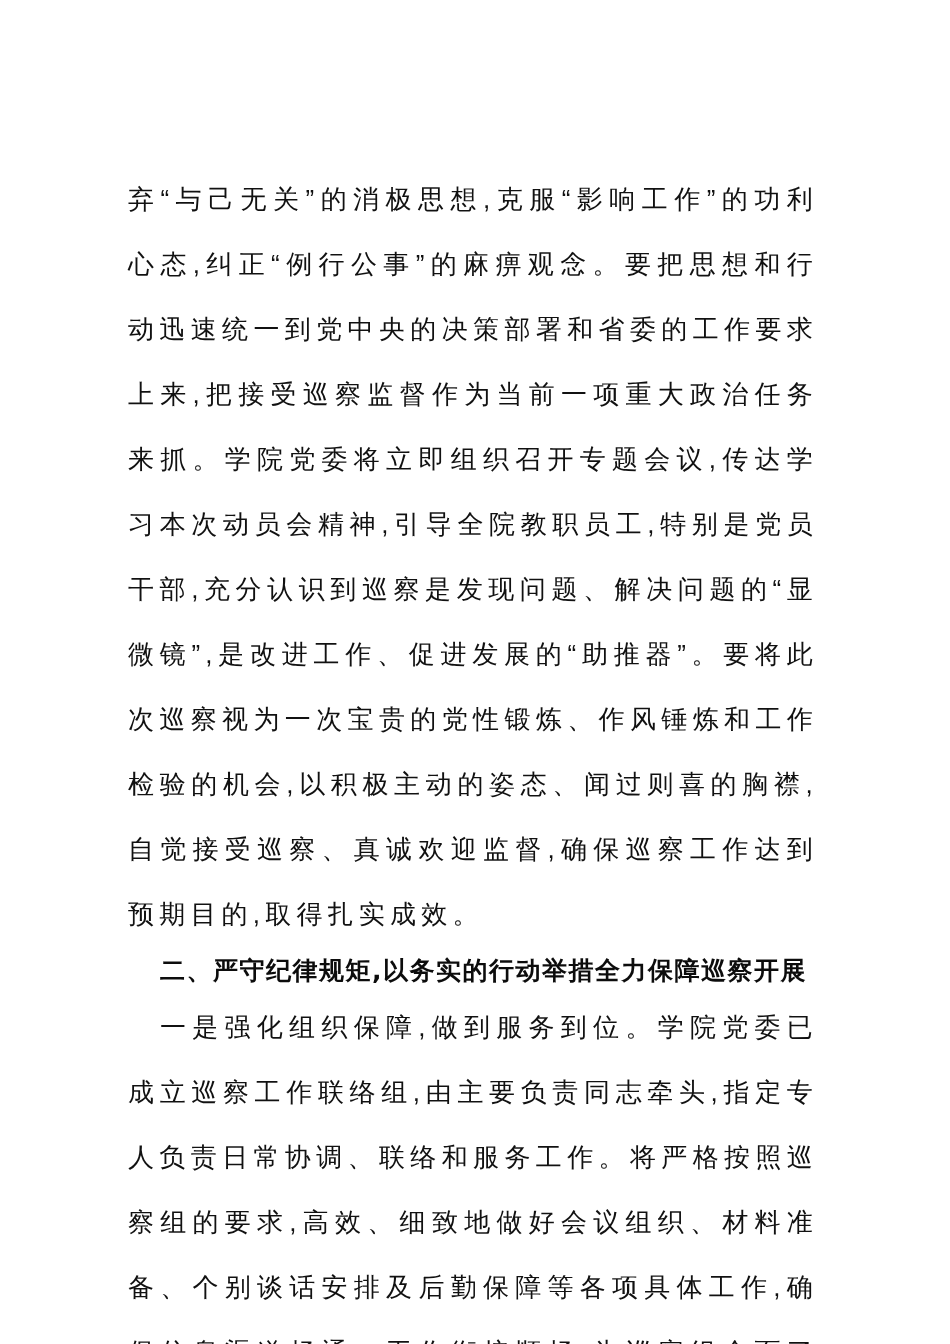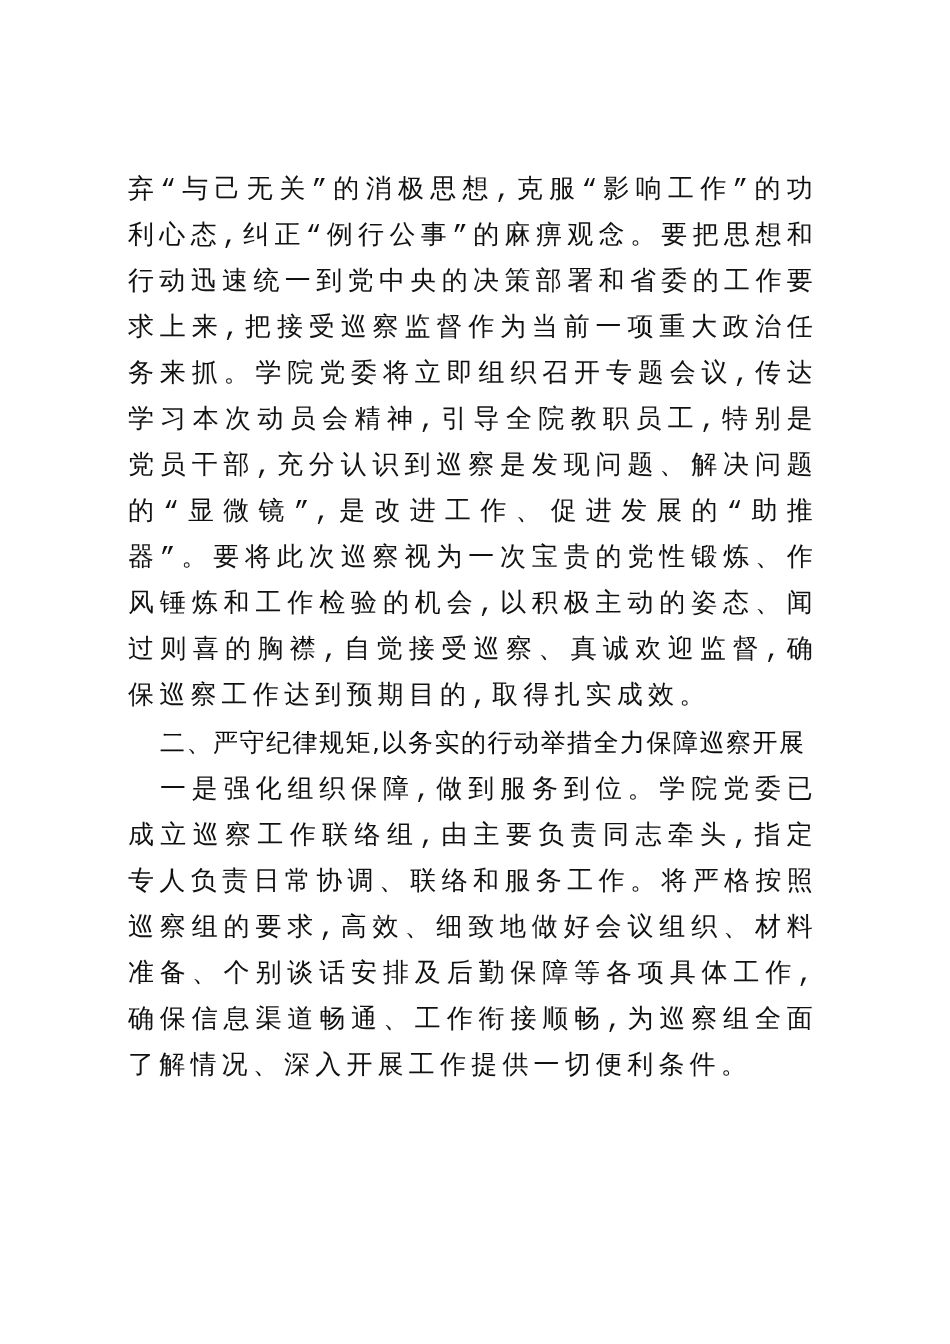--- a/index.html
+++ b/index.html
@@ -14,35 +14,35 @@
     overflow: hidden;
   }
   .page {
     position: absolute;
     left: 128px;
     top: 167px;
     width: 690px;
     color: #111111;
   }
   .para {
-    font-family: Liberation Mono, monospace;
+    font-family: Liberation Sans, sans-serif;
     font-size: 26px;
-    line-height: 46px;
+    line-height: 65px;
     letter-spacing: 5.2px;
     margin: 0;
     text-align: justify;
     text-align-last: left;
     word-break: break-all;
   }
   .para.indent {
     text-indent: 32px;
   }
   .heading {
     font-family: "DejaVu Sans", "Liberation Sans", sans-serif;
-    font-weight: normal;
+    font-weight: bold;
     font-size: 25px;
     line-height: 48px;
     letter-spacing: 1.5px;
     margin: 0;
     padding-left: 32px;
     white-space: nowrap;
     color: #0c0c0c;
   }
 </style>
 </head>

